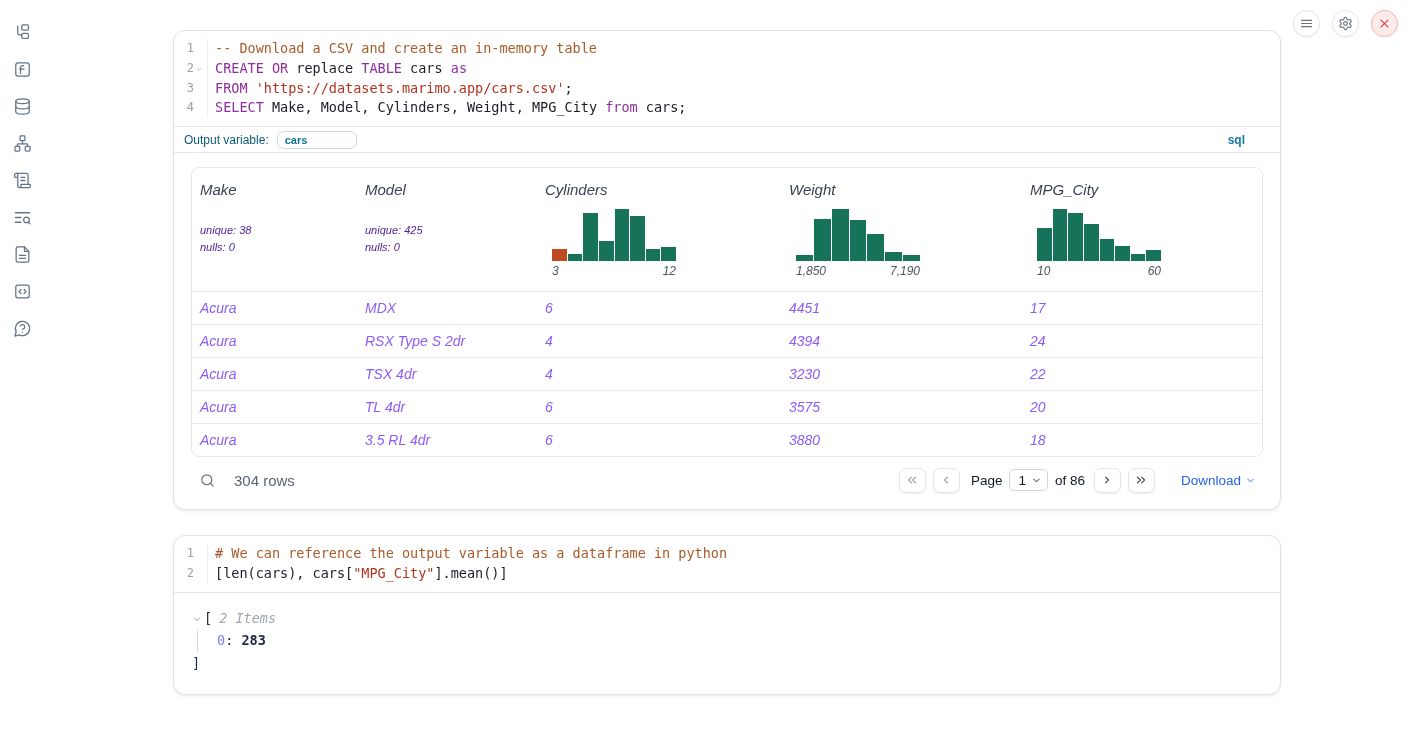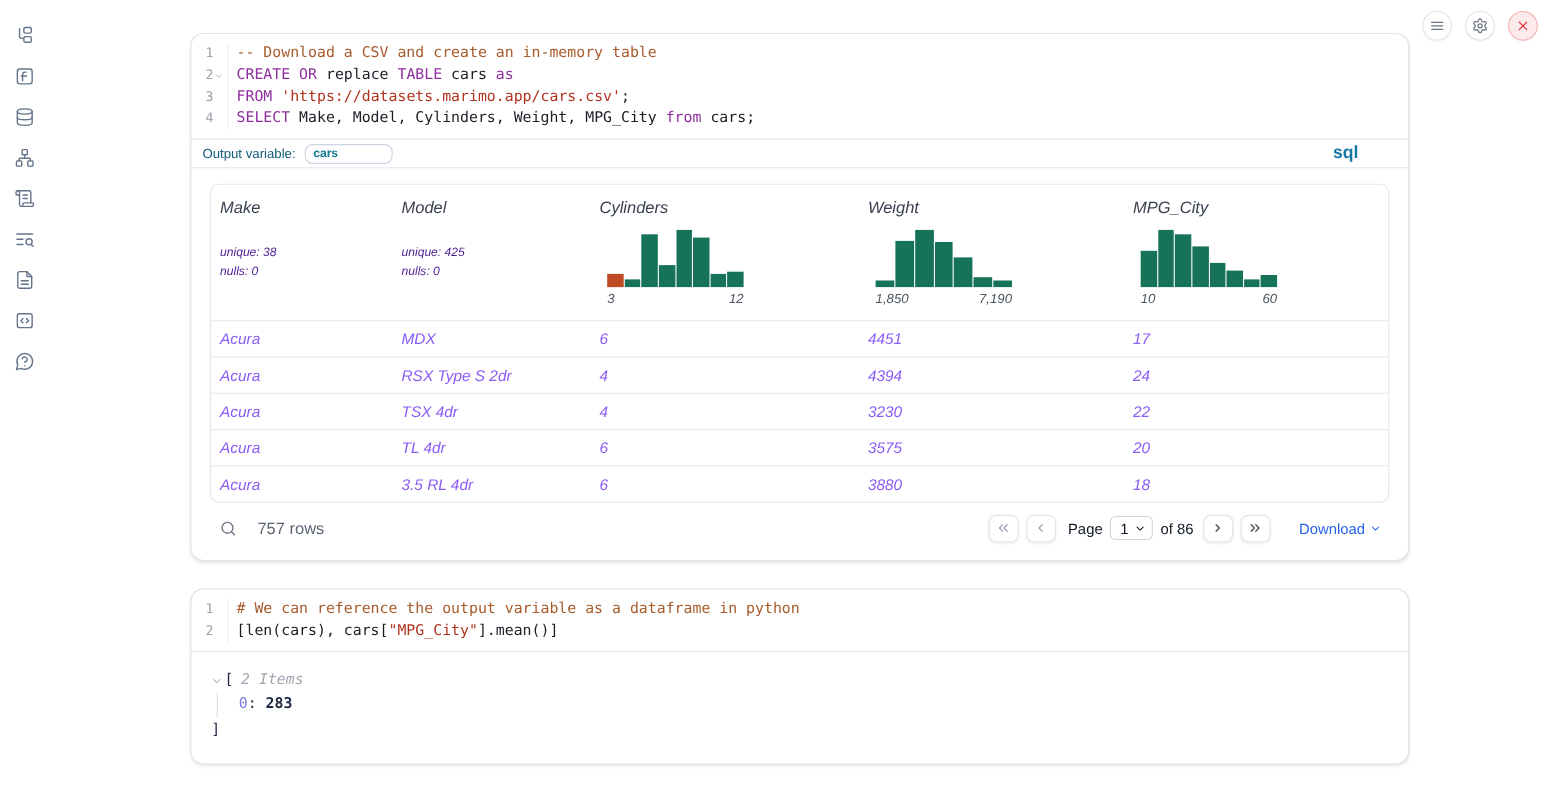--- a/index.html
+++ b/index.html
@@ -44,21 +44,21 @@
   .tok-kw{color:var(--kw);}
   .tok-str{color:var(--str);}
   .tok-com{color:var(--com);}
 
   .outvar-bar{display:flex;align-items:center;border-top:1px solid #e4e7ec;border-bottom:1px solid #e4e7ec;
     height:27px;padding:0 10px;}
   .outvar-label{font-size:12px;font-weight:normal;color:var(--outvar);}
   .outvar-input{margin-left:8px;width:80px;height:18px;border:1px solid #cbd5e1;border-radius:7px;
     font-size:11px;font-weight:bold;color:#0e7490;padding:0 0 0 7px;outline:none;
     font-family:"Liberation Sans","DejaVu Sans",sans-serif;}
-  .lang-badge{margin-left:auto;margin-right:35px;font-size:16px;font-weight:bold;color:var(--badge);cursor:pointer;}
+  .lang-badge{margin-left:auto;margin-right:25px;font-size:12px;font-weight:bold;color:var(--badge);cursor:pointer;}
 
   .output-area{padding:14px 17px 6px;}
   .data-table{border:1px solid #e3e7ec;border-radius:8px;overflow:hidden;}
   .t-grid{display:grid;grid-template-columns:165px 180px 244px 241px 1fr;font-style:italic;}
   .t-header{min-height:123px;}
   .col-head{padding:13px 8px 8px;cursor:pointer;}
   .col-label{font-size:15px;color:#3a4150;}
   .col-stats{margin-top:24px;font-size:11px;color:#4c1d95;line-height:17px;}
   .hist{margin-top:11px;margin-left:7px;width:124px;}
   .hist-bars{display:flex;align-items:flex-end;gap:1px;height:52px;}
@@ -354,21 +354,21 @@
           </div>
       </div>
 
       <div class="table-footer">
         <div class="search-btn">
           <svg viewBox="0 0 24 24">
               <circle cx="11" cy="11" r="7"></circle>
               <path d="m20 20-3.8-3.8"></path>
             </svg>
         </div>
-        <span class="rows-count">757 rows</span>
+        <span class="rows-count">304 rows</span>
 
         <div class="pager">
           <div class="pg-btn dim">
             <svg viewBox="0 0 24 24">
                 <path d="m11 17-5-5 5-5"></path>
                 <path d="m18 17-5-5 5-5"></path>
               </svg>
           </div>
           <div class="pg-btn dim">
             <svg viewBox="0 0 24 24">

